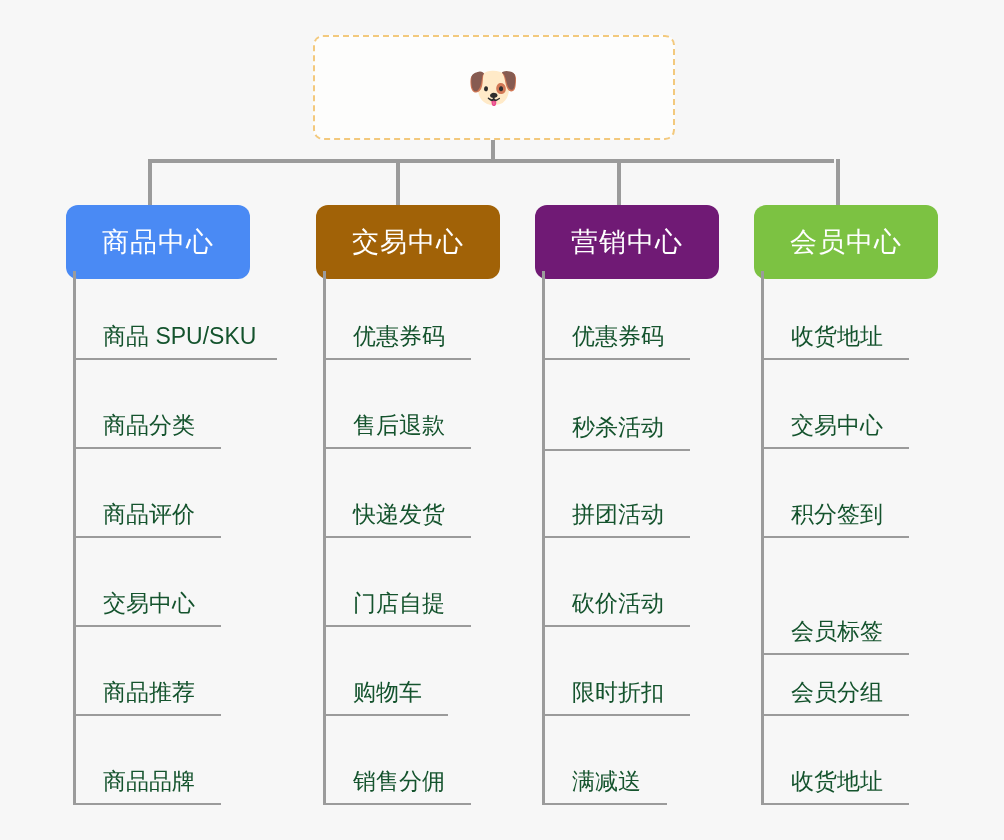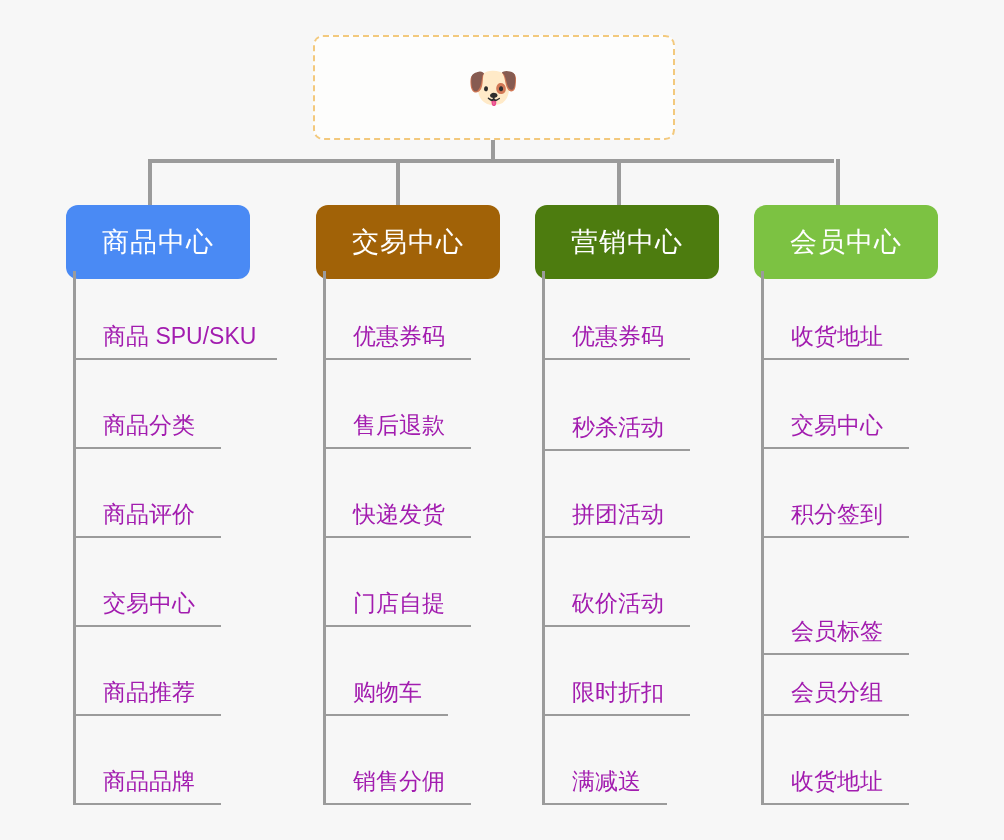--- a/index.html
+++ b/index.html
@@ -106,21 +106,21 @@
   .leaf-item {
     position: absolute;
     left: 0px;
     height: 89px;
   }
   .leaf-text {
     position: absolute;
     left: 30px;
     bottom: 12px;
     font-size: 23px;
-    color: #a21caf;
+    color: #14532d;
     line-height: 1;
     white-space: nowrap;
   }
   .leaf-underline {
     position: absolute;
     left: 0px;
     bottom: 0px;
     height: 2px;
     background: #9b9b9b;
   }
@@ -194,21 +194,21 @@
         <div class="leaf-item" style="top: 356px; width: 135px;">
           <span class="leaf-text">购物车</span>
           <div class="leaf-underline" style="width: 125px; background: rgb(155, 155, 155);"></div>
         </div>
         <div class="leaf-item" style="top: 445px; width: 158px;">
           <span class="leaf-text">销售分佣</span>
           <div class="leaf-underline" style="width: 148px; background: rgb(155, 155, 155);"></div>
         </div>
       </div>
       <div class="conn conn-drop" style="left: 617px;"></div>
-      <div class="cat-box" style="left: 527px; width: 184px; background: #4d7c0f;">
+      <div class="cat-box" style="left: 527px; width: 184px; background: #701a75;">
         <span class="cat-label">营销中心</span>
       </div>
       <div class="leaf-col" style="left: 542px;">
         <div class="leaf-spine" style="height: 534px; background: rgb(155, 155, 155);"></div>
         <div class="leaf-item" style="top: 0px; width: 158px;">
           <span class="leaf-text">优惠券码</span>
           <div class="leaf-underline" style="width: 148px; background: rgb(155, 155, 155);"></div>
         </div>
         <div class="leaf-item" style="top: 91px; width: 158px;">
           <span class="leaf-text">秒杀活动</span>

